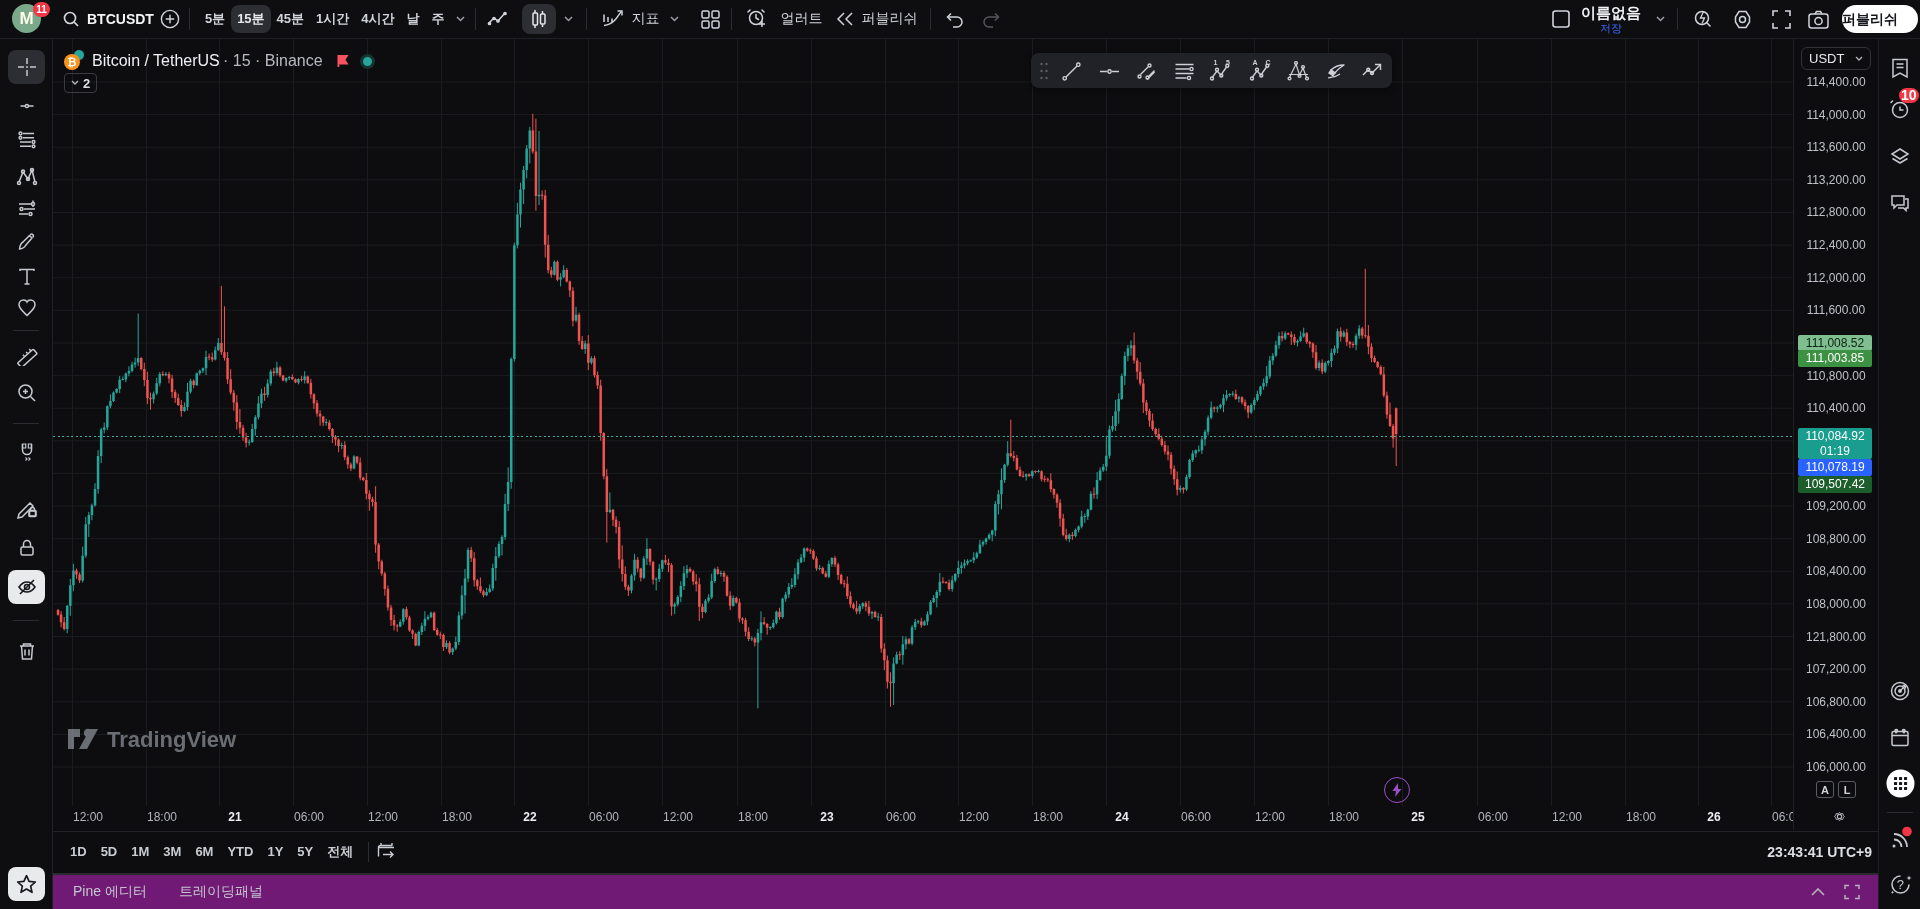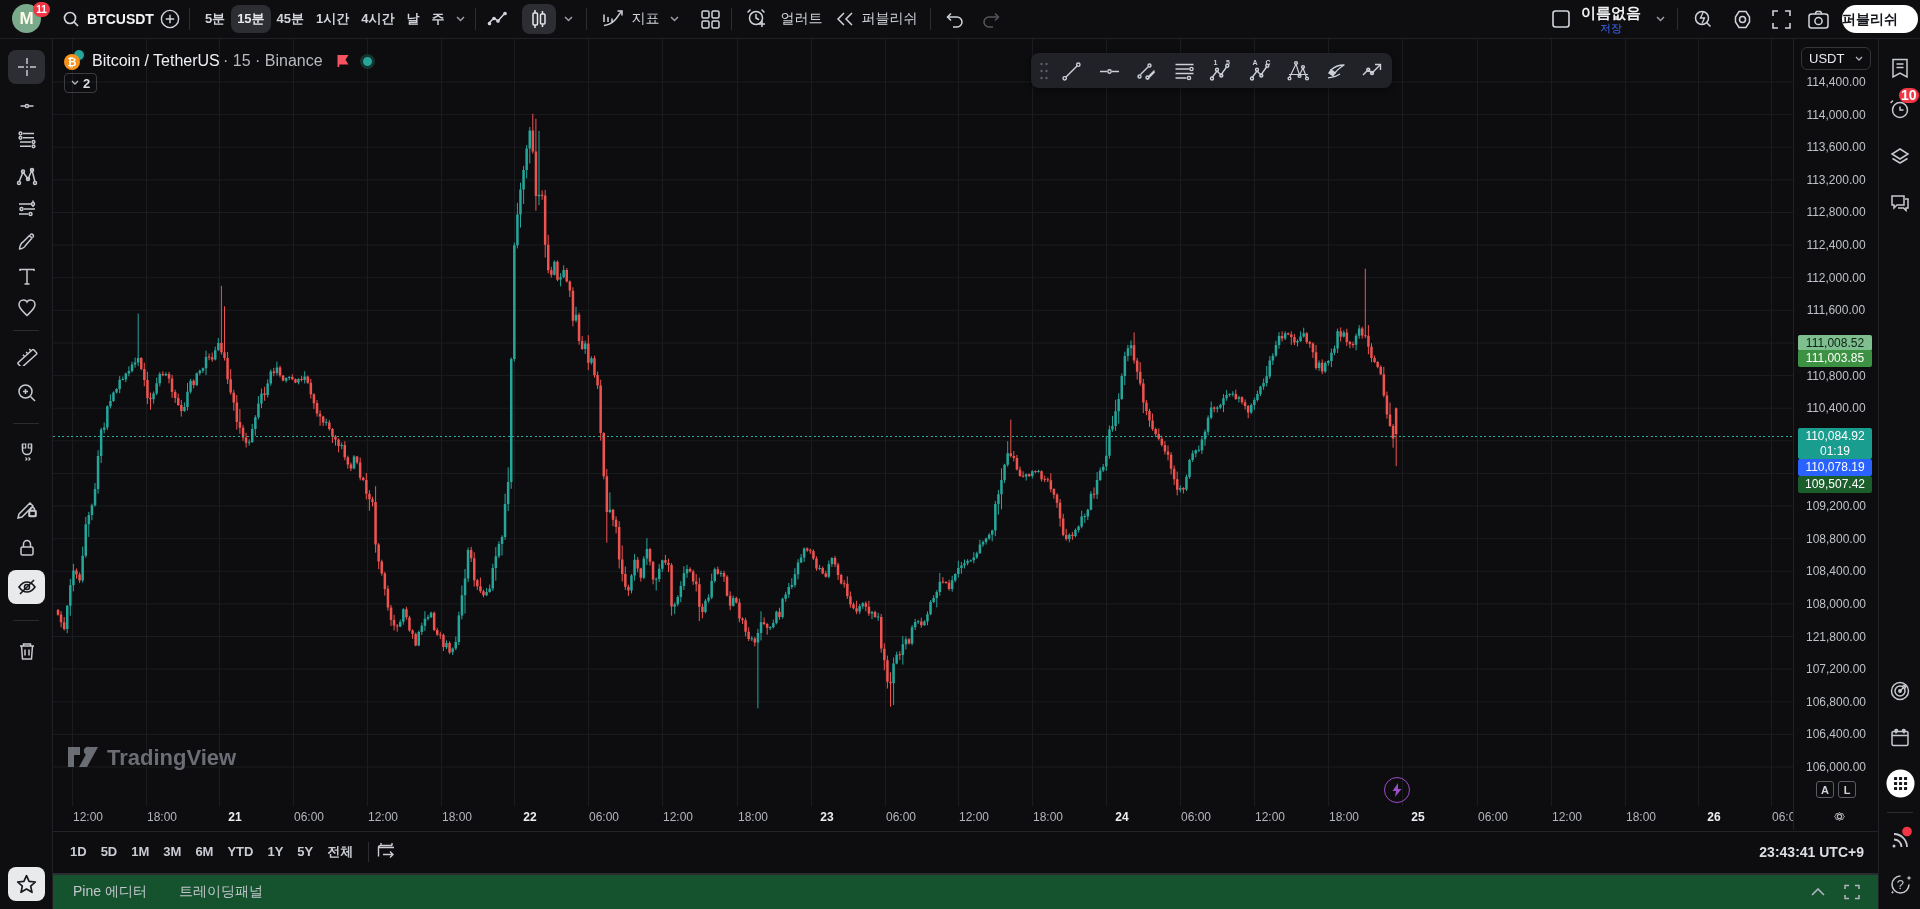--- a/index.html
+++ b/index.html
@@ -15,38 +15,38 @@
 #rightbar{position:absolute;left:1878px;top:39px;width:42px;height:870px;background:#0e0e10;border-left:1px solid #202126;z-index:20}
 .rtool{position:absolute;left:0;width:42px;display:flex;align-items:center;justify-content:center}
 #pricescale{position:absolute;left:1793px;top:39px;width:84px;height:791px;background:#0d0d0f;border-left:1px solid #202126;z-index:10}
 .plabel{position:absolute;left:0;width:84px;text-align:center;font-size:12px;color:#bfc2c9;line-height:16px}
 .clabel{position:absolute;left:4px;width:74px;text-align:center;font-size:12px;font-weight:400;color:#fff;border-radius:2px;line-height:16px}
 #timescale{position:absolute;left:16px;top:806px;width:1878px;height:25px;background:#0d0d0f;z-index:9}
 .tlabel{position:absolute;top:4px;font-size:12px;color:#b3b6bd;transform:translateX(-50%)}
 .tday{color:#eceef2;font-weight:700}
 #rangebar{position:absolute;left:53px;top:831px;width:1825px;height:40px;background:#0d0d0f;border-top:1px solid #232429;z-index:9}
 .rbtn{color:#c9ccd3;font-size:13px;font-weight:700;margin:0 7px}
-#pinebar{position:absolute;left:53px;top:873px;width:1825px;height:36px;background:#14532d;border-top:2px solid #2a2b30;z-index:9}
+#pinebar{position:absolute;left:53px;top:873px;width:1825px;height:36px;background:#701a75;border-top:2px solid #2a2b30;z-index:9}
 .legend{position:absolute;z-index:15;display:flex;align-items:center}
 </style></head>
 <body>
 
 <svg class="abs" style="left:53px;top:39px;z-index:1" width="1740" height="767" viewBox="53 39 1740 767">
   <g stroke="#1b1c1f" stroke-width="1">
       <path d="M72.5 39V806M146.5 39V806M219.5 39V806M293.5 39V806M367.5 39V806M441.5 39V806M514.5 39V806M588.5 39V806M662.5 39V806M737.5 39V806M811.5 39V806M885.5 39V806M958.5 39V806M1032.5 39V806M1106.5 39V806M1180.5 39V806M1254.5 39V806M1328.5 39V806M1402.5 39V806M1477.5 39V806M1551.5 39V806M1625.5 39V806M1698.5 39V806M1771.5 39V806"></path>
       <path d="M53 82.0H1793M53 114.6H1793M53 147.2H1793M53 179.9H1793M53 212.5H1793M53 245.1H1793M53 277.7H1793M53 310.3H1793M53 343.0H1793M53 375.6H1793M53 408.2H1793M53 440.8H1793M53 473.4H1793M53 506.0H1793M53 538.7H1793M53 571.3H1793M53 603.9H1793M53 636.5H1793M53 669.1H1793M53 701.8H1793M53 734.4H1793M53 767.0H1793"></path>
     </g>
   <path d="M67.2 605.1V633.2M70.3 579.0V615.8M73.4 563.8V591.3M82.7 546.6V582.6M85.8 516.9V557.8M88.8 511.9V536.9M91.9 503.6V520.2M95.0 483.1V506.7M98.1 450.2V493.7M101.2 427.7V463.0M104.2 422.6V433.4M107.3 405.4V430.1M110.4 394.3V408.5M113.5 391.4V402.0M116.6 388.2V393.5M119.7 376.1V393.1M122.8 376.5V380.4M125.8 372.6V382.2M128.9 366.3V376.3M132.0 361.7V372.4M135.1 357.6V367.7M138.2 313.6V366.1M153.6 391.5V403.6M156.7 377.7V395.1M159.8 372.0V386.4M165.9 372.1V376.1M184.4 402.4V411.9M187.5 382.9V410.6M190.6 378.8V393.6M196.8 372.5V385.9M199.8 369.6V375.4M202.9 367.5V373.0M206.0 350.7V375.1M215.2 346.6V360.5M218.3 338.0V351.1M249.2 439.4V445.6M252.2 423.9V442.9M255.3 415.2V435.7M258.4 396.1V419.4M261.5 388.6V408.1M267.7 379.3V397.5M270.8 369.4V385.7M276.9 361.7V375.4M286.2 377.3V382.5M289.2 376.0V380.1M298.5 378.3V384.4M304.7 371.2V383.5M326.2 418.7V425.7M341.7 442.5V449.2M354.0 455.2V469.3M400.2 619.5V627.2M403.3 608.2V624.7M418.8 630.5V646.2M421.8 622.8V635.0M424.9 611.2V630.8M428.0 614.8V620.5M431.1 611.6V618.2M446.5 640.4V649.0M452.7 647.4V655.0M455.8 636.5V650.3M458.8 611.7V645.1M461.9 585.5V619.4M465.0 569.0V613.5M468.1 547.6V582.2M486.6 588.0V596.1M489.7 584.5V592.8M492.8 563.7V590.9M495.8 547.1V580.7M498.9 541.3V558.1M502.0 535.2V555.4M505.1 493.8V539.8M508.2 467.3V511.0M511.2 357.4V488.8M514.3 242.6V361.5M517.4 202.8V248.4M520.5 182.7V227.6M523.6 165.9V204.0M526.7 145.0V178.4M529.8 126.9V163.5M539.0 130.9V205.1M554.4 260.5V275.5M560.6 273.1V286.4M563.7 265.3V278.3M576.0 306.8V322.3M585.2 340.6V353.9M591.4 356.3V364.5M609.9 492.4V513.3M631.5 574.1V593.4M634.6 553.9V580.7M643.8 556.0V579.1M646.9 538.2V565.0M656.2 577.5V590.5M659.2 564.0V582.0M662.3 559.6V572.1M674.7 602.4V614.1M677.8 595.1V606.3M680.8 581.3V602.2M683.9 566.1V590.0M687.0 564.8V577.8M705.5 599.1V613.3M708.6 594.3V602.7M711.7 573.6V599.2M714.8 567.6V582.8M720.9 570.7V576.7M733.2 595.5V606.7M751.8 636.2V641.2M757.9 628.9V708.3M761.0 611.3V640.4M770.2 626.2V630.1M773.3 619.6V628.4M776.4 610.7V624.4M782.6 597.7V618.6M785.7 591.8V601.8M788.8 582.9V597.9M791.8 578.2V589.0M794.9 568.1V587.4M798.0 559.2V579.3M801.1 554.0V563.2M804.2 547.4V561.9M819.6 565.0V570.3M828.8 560.5V578.2M831.9 557.2V566.9M859.7 604.0V614.1M862.8 602.2V608.9M872.0 610.9V619.1M878.2 612.8V621.0M893.6 657.5V705.0M896.7 651.7V664.3M902.8 636.0V664.6M905.9 636.4V649.4M912.1 625.0V645.3M915.2 618.9V630.0M918.2 619.9V624.1M924.4 620.3V625.9M927.5 611.4V625.2M930.6 600.1V615.2M933.7 595.1V603.0M936.8 590.1V607.4M939.8 573.0V595.7M952.2 575.7V591.8M955.2 573.2V582.3M958.3 560.7V577.6M961.4 562.0V573.7M964.5 559.5V568.5M967.6 559.2V565.3M970.7 559.5V561.9M973.8 552.2V563.3M976.8 551.7V559.0M979.9 539.8V553.9M983.0 540.4V546.8M986.1 537.6V544.5M989.2 533.2V540.0M992.2 529.6V541.3M995.3 500.9V536.2M998.4 489.9V514.5M1001.5 468.3V509.3M1004.6 463.8V483.0M1007.7 441.2V466.7M1026.2 473.5V480.5M1032.3 470.1V478.5M1038.5 469.7V472.7M1069.3 533.4V542.2M1075.5 528.5V537.4M1078.6 525.5V532.5M1081.7 510.7V528.4M1084.8 513.5V522.8M1087.8 508.8V520.0M1090.9 491.1V510.4M1097.1 472.1V499.0M1100.2 467.4V481.0M1103.2 463.9V472.0M1106.3 435.9V470.9M1109.4 425.5V458.7M1112.5 415.9V431.7M1115.6 399.8V430.8M1118.7 393.3V423.7M1121.8 373.5V399.9M1124.8 351.7V385.1M1127.9 344.9V361.2M1131.0 340.3V355.7M1180.3 485.4V492.4M1186.5 474.6V490.9M1189.6 458.8V478.8M1192.7 450.4V462.0M1195.8 449.5V457.3M1198.8 445.5V452.2M1201.9 437.3V454.0M1205.0 429.6V445.7M1208.1 415.4V435.3M1211.2 401.5V419.2M1217.3 406.1V412.5M1220.4 403.7V409.1M1223.5 394.1V412.1M1226.6 390.0V400.8M1229.7 393.3V396.8M1232.8 391.2V396.5M1238.9 395.8V402.5M1251.2 403.3V413.9M1254.3 397.6V409.9M1257.4 390.6V401.7M1260.5 385.8V396.2M1263.6 378.6V389.8M1266.7 366.0V386.6M1269.8 356.1V378.8M1272.8 353.2V364.9M1275.9 340.8V357.1M1279.0 332.2V348.7M1285.2 331.3V340.1M1297.5 339.4V346.5M1300.6 331.3V341.9M1303.7 327.7V337.7M1319.1 360.4V370.8M1325.2 361.3V373.1M1328.3 360.0V365.6M1331.4 348.6V367.2M1334.5 345.5V355.1M1337.6 328.6V353.0M1343.8 330.3V337.6M1356.1 333.6V350.3M1359.2 325.2V338.8" stroke="#26a69a" stroke-width="1" fill="none"></path>
   <path d="M58.0 609.0V615.7M61.1 611.1V627.3M64.2 617.0V630.5M76.5 568.5V578.7M79.6 572.4V583.1M141.2 357.2V370.3M144.3 362.6V386.2M147.4 371.7V404.1M150.5 392.5V409.7M162.8 371.3V376.2M169.0 371.8V383.4M172.1 374.8V397.9M175.2 389.7V402.9M178.2 393.6V405.9M181.3 400.1V416.6M193.7 379.3V388.3M209.1 353.5V360.2M212.2 352.6V361.8M221.4 285.9V354.7M224.5 306.3V360.6M227.6 351.9V384.0M230.7 369.2V394.6M233.8 389.8V410.7M236.8 395.1V429.6M239.9 409.0V433.7M243.0 424.9V440.8M246.1 432.8V447.5M264.6 386.8V400.8M273.8 367.9V376.2M280.0 365.8V377.3M283.1 374.9V381.4M292.3 374.3V380.1M295.4 378.5V383.2M301.6 375.8V381.6M307.8 375.6V383.9M310.8 378.8V398.6M313.9 393.3V409.0M317.0 400.1V416.7M320.1 410.3V425.7M323.2 415.8V426.1M329.3 420.0V430.6M332.4 428.0V443.0M335.5 435.1V445.6M338.6 438.4V452.3M344.8 441.2V460.2M347.8 455.6V468.6M350.9 462.5V471.1M357.1 455.9V464.3M360.2 457.5V480.4M363.2 476.7V481.2M366.3 473.0V499.4M369.4 490.2V510.8M372.5 496.8V506.5M375.6 486.2V552.7M378.7 543.1V569.2M381.8 559.7V575.8M384.8 571.8V595.6M387.9 585.5V610.7M391.0 604.9V625.9M394.1 614.8V630.4M397.2 624.0V631.7M406.4 606.7V619.6M409.5 615.7V631.7M412.6 629.2V638.9M415.7 632.6V646.2M434.2 611.5V631.1M437.2 627.8V635.8M440.3 631.7V639.1M443.4 633.5V651.0M449.6 641.2V654.2M471.2 546.8V562.0M474.2 552.2V586.5M477.3 579.0V589.9M480.4 577.5V593.1M483.5 589.6V597.2M532.8 113.8V153.7M535.9 118.7V210.7M542.1 190.3V199.8M545.2 189.9V257.5M548.2 234.8V273.5M551.3 266.8V277.6M557.5 260.5V281.2M566.8 268.0V282.5M569.8 280.5V297.0M572.9 287.3V326.4M579.1 312.6V344.7M582.2 336.1V349.9M588.3 335.1V370.1M594.5 355.7V377.6M597.6 371.5V389.0M600.7 379.7V440.6M603.8 432.2V479.3M606.8 469.0V542.7M613.0 508.9V526.2M616.1 516.3V533.5M619.2 521.2V568.5M622.2 545.4V581.5M625.3 566.5V589.9M628.4 584.7V596.0M637.7 557.1V572.4M640.8 567.8V581.5M650.0 548.1V565.5M653.1 560.9V584.4M665.4 554.9V564.9M668.5 558.7V572.2M671.6 563.0V615.7M690.1 567.3V572.5M693.2 569.8V584.8M696.2 574.1V591.5M699.3 577.7V621.1M702.4 603.5V618.3M717.8 566.6V574.8M724.0 570.8V581.8M727.1 575.2V596.5M730.2 591.4V610.2M736.3 596.7V603.5M739.4 598.6V622.3M742.5 617.4V624.1M745.6 617.8V636.3M748.7 627.3V641.1M754.8 637.0V646.4M764.1 617.3V625.2M767.2 623.1V634.7M779.5 607.7V619.7M807.2 547.4V551.8M810.3 548.6V554.0M813.4 549.3V560.1M816.5 556.4V570.7M822.7 566.5V574.3M825.8 570.9V577.6M835.0 555.9V567.1M838.1 562.7V579.9M841.2 573.6V584.4M844.2 580.0V587.6M847.3 576.4V599.0M850.4 591.5V607.7M853.5 602.4V609.4M856.6 600.8V614.2M865.8 601.3V611.3M868.9 600.8V616.0M875.1 610.7V617.9M881.2 613.9V652.7M884.3 643.3V670.3M887.4 655.6V688.5M890.5 672.3V706.7M899.8 651.2V660.1M909.0 638.0V644.5M921.3 617.7V627.8M942.9 577.1V583.5M946.0 581.2V583.8M949.1 579.6V590.7M1010.8 419.6V457.5M1013.8 451.0V461.3M1016.9 454.9V470.5M1020.0 466.5V476.7M1023.1 471.3V477.5M1029.2 473.4V477.0M1035.4 470.5V473.4M1041.6 470.3V481.5M1044.7 475.6V482.2M1047.8 477.5V482.1M1050.8 473.3V492.3M1053.9 488.3V498.7M1057.0 493.2V507.8M1060.1 499.1V526.7M1063.2 513.8V536.3M1066.2 528.8V540.6M1072.4 531.9V539.9M1094.0 487.5V498.7M1134.1 332.4V363.6M1137.2 357.8V379.6M1140.2 362.1V385.7M1143.3 378.8V413.1M1146.4 399.9V415.2M1149.5 408.8V426.9M1152.6 413.5V431.0M1155.7 427.6V437.1M1158.8 428.4V440.5M1161.8 435.6V446.6M1164.9 441.0V454.5M1168.0 445.6V460.4M1171.1 452.2V474.5M1174.2 465.4V484.9M1177.2 471.5V495.4M1183.4 487.2V493.5M1214.2 406.3V412.3M1235.8 389.6V399.9M1242.0 396.3V404.3M1245.1 399.5V409.7M1248.2 405.0V418.2M1282.1 331.4V341.4M1288.2 332.5V335.2M1291.3 331.3V344.8M1294.4 333.9V345.1M1306.8 332.0V344.0M1309.8 340.8V347.8M1312.9 342.3V357.9M1316.0 345.0V369.8M1322.2 359.4V374.1M1340.7 327.4V341.6M1346.8 328.7V346.0M1349.9 340.8V348.3M1353.0 341.7V347.8M1362.2 326.8V338.7M1365.3 268.7V338.2M1368.4 325.1V354.3M1371.5 343.3V362.3M1374.6 355.5V363.0M1377.7 361.0V368.3M1380.8 365.2V375.2M1383.8 366.8V397.3M1386.9 391.6V418.7M1390.0 402.5V426.9M1393.1 423.9V447.7M1396.2 407.5V466.1" stroke="#ef5350" stroke-width="1" fill="none"></path>
   <path d="M66.0 605.8h2.5v23.1h-2.5zM69.1 585.2h2.5v20.6h-2.5zM72.2 570.6h2.5v14.6h-2.5zM81.4 555.8h2.5v24.6h-2.5zM84.5 524.3h2.5v31.5h-2.5zM87.6 515.1h2.5v9.2h-2.5zM90.7 505.3h2.5v9.8h-2.5zM93.8 489.0h2.5v16.3h-2.5zM96.8 456.0h2.5v33.0h-2.5zM99.9 429.6h2.5v26.4h-2.5zM103.0 427.6h2.5v2.1h-2.5zM106.1 406.3h2.5v21.2h-2.5zM109.2 400.9h2.5v5.4h-2.5zM112.2 392.5h2.5v8.4h-2.5zM115.3 389.0h2.5v3.5h-2.5zM118.4 379.7h2.5v9.3h-2.5zM121.5 379.1h2.5v1.0h-2.5zM124.6 373.4h2.5v6.1h-2.5zM127.7 371.0h2.5v2.4h-2.5zM130.8 364.4h2.5v6.6h-2.5zM133.8 362.6h2.5v1.8h-2.5zM136.9 358.1h2.5v4.5h-2.5zM152.3 393.6h2.5v5.7h-2.5zM155.4 383.2h2.5v10.4h-2.5zM158.5 374.0h2.5v9.2h-2.5zM164.7 374.1h2.5v1.1h-2.5zM183.2 407.0h2.5v3.9h-2.5zM186.2 391.8h2.5v15.2h-2.5zM189.3 380.7h2.5v11.1h-2.5zM195.5 373.3h2.5v11.9h-2.5zM198.6 370.8h2.5v2.5h-2.5zM201.7 368.3h2.5v2.5h-2.5zM204.8 356.9h2.5v11.4h-2.5zM214.0 350.2h2.5v9.2h-2.5zM217.1 343.1h2.5v7.0h-2.5zM247.9 441.8h2.5v1.0h-2.5zM251.0 429.0h2.5v12.9h-2.5zM254.1 417.2h2.5v11.8h-2.5zM257.2 403.5h2.5v13.7h-2.5zM260.2 393.4h2.5v10.0h-2.5zM266.4 383.5h2.5v11.5h-2.5zM269.5 371.6h2.5v11.9h-2.5zM275.7 367.5h2.5v5.5h-2.5zM284.9 378.1h2.5v2.6h-2.5zM288.0 376.9h2.5v1.2h-2.5zM297.2 379.0h2.5v3.5h-2.5zM303.4 376.5h2.5v3.5h-2.5zM325.0 422.1h2.5v1.0h-2.5zM340.4 445.0h2.5v1.0h-2.5zM352.8 456.6h2.5v11.8h-2.5zM399.0 621.9h2.5v4.6h-2.5zM402.1 609.2h2.5v12.6h-2.5zM417.5 631.9h2.5v13.5h-2.5zM420.6 625.8h2.5v6.1h-2.5zM423.7 618.8h2.5v7.0h-2.5zM426.8 617.0h2.5v1.8h-2.5zM429.8 612.8h2.5v4.1h-2.5zM445.2 643.0h2.5v4.2h-2.5zM451.4 648.5h2.5v3.8h-2.5zM454.5 642.1h2.5v6.4h-2.5zM457.6 615.5h2.5v26.5h-2.5zM460.7 595.2h2.5v20.4h-2.5zM463.8 578.5h2.5v16.7h-2.5zM466.8 550.1h2.5v28.3h-2.5zM485.3 592.0h2.5v3.3h-2.5zM488.4 588.7h2.5v3.3h-2.5zM491.5 567.9h2.5v20.7h-2.5zM494.6 556.2h2.5v11.7h-2.5zM497.7 544.0h2.5v12.2h-2.5zM500.8 537.1h2.5v6.9h-2.5zM503.8 504.0h2.5v33.1h-2.5zM506.9 481.9h2.5v22.1h-2.5zM510.0 359.0h2.5v122.9h-2.5zM513.1 245.3h2.5v113.7h-2.5zM516.2 214.5h2.5v30.8h-2.5zM519.2 189.4h2.5v25.1h-2.5zM522.3 169.9h2.5v19.5h-2.5zM525.4 148.5h2.5v21.4h-2.5zM528.5 130.5h2.5v18.0h-2.5zM537.8 194.8h2.5v1.4h-2.5zM553.2 261.8h2.5v13.0h-2.5zM559.3 277.2h2.5v2.4h-2.5zM562.4 270.1h2.5v7.1h-2.5zM574.8 314.7h2.5v5.9h-2.5zM584.0 343.4h2.5v5.5h-2.5zM590.2 358.2h2.5v4.6h-2.5zM608.7 509.8h2.5v2.1h-2.5zM630.2 575.5h2.5v15.1h-2.5zM633.3 559.7h2.5v15.8h-2.5zM642.6 558.5h2.5v19.2h-2.5zM645.7 549.0h2.5v9.5h-2.5zM654.9 578.8h2.5v1.0h-2.5zM658.0 568.7h2.5v10.4h-2.5zM661.1 560.3h2.5v8.4h-2.5zM673.4 604.3h2.5v2.2h-2.5zM676.5 597.0h2.5v7.3h-2.5zM679.6 586.1h2.5v10.8h-2.5zM682.7 573.3h2.5v12.8h-2.5zM685.8 569.1h2.5v4.2h-2.5zM704.2 600.8h2.5v11.2h-2.5zM707.3 597.5h2.5v3.3h-2.5zM710.4 581.0h2.5v16.5h-2.5zM713.5 569.2h2.5v11.8h-2.5zM719.7 573.0h2.5v1.0h-2.5zM732.0 597.9h2.5v7.8h-2.5zM750.5 638.2h2.5v1.0h-2.5zM756.7 633.0h2.5v9.4h-2.5zM759.8 622.3h2.5v10.7h-2.5zM769.0 627.1h2.5v1.0h-2.5zM772.1 623.1h2.5v4.2h-2.5zM775.2 611.7h2.5v11.4h-2.5zM781.3 598.8h2.5v18.3h-2.5zM784.4 594.4h2.5v4.4h-2.5zM787.5 586.9h2.5v7.5h-2.5zM790.6 585.1h2.5v1.8h-2.5zM793.7 574.2h2.5v10.9h-2.5zM796.8 562.4h2.5v11.8h-2.5zM799.8 557.6h2.5v4.8h-2.5zM802.9 548.6h2.5v8.9h-2.5zM818.3 567.9h2.5v1.0h-2.5zM827.6 564.1h2.5v12.6h-2.5zM830.7 557.9h2.5v6.2h-2.5zM858.4 606.1h2.5v5.5h-2.5zM861.5 603.2h2.5v3.0h-2.5zM870.8 612.1h2.5v1.3h-2.5zM876.9 616.6h2.5v1.0h-2.5zM892.3 663.6h2.5v19.7h-2.5zM895.4 654.7h2.5v8.9h-2.5zM901.6 644.2h2.5v10.7h-2.5zM904.7 639.3h2.5v4.9h-2.5zM910.8 627.2h2.5v16.2h-2.5zM913.9 621.9h2.5v5.3h-2.5zM917.0 621.2h2.5v1.0h-2.5zM923.2 621.6h2.5v3.6h-2.5zM926.2 614.3h2.5v7.3h-2.5zM929.3 602.0h2.5v12.3h-2.5zM932.4 598.0h2.5v4.0h-2.5zM935.5 592.1h2.5v5.9h-2.5zM938.6 581.7h2.5v10.4h-2.5zM950.9 580.3h2.5v8.8h-2.5zM954.0 574.0h2.5v6.4h-2.5zM957.1 567.9h2.5v6.0h-2.5zM960.2 565.4h2.5v2.5h-2.5zM963.2 563.3h2.5v2.1h-2.5zM966.3 561.1h2.5v2.2h-2.5zM969.4 560.2h2.5v1.0h-2.5zM972.5 557.4h2.5v2.9h-2.5zM975.6 553.2h2.5v4.3h-2.5zM978.7 544.6h2.5v8.6h-2.5zM981.8 542.0h2.5v2.6h-2.5zM984.8 538.6h2.5v3.4h-2.5zM987.9 534.8h2.5v3.7h-2.5zM991.0 530.4h2.5v4.4h-2.5zM994.1 504.0h2.5v26.5h-2.5zM997.2 494.3h2.5v9.7h-2.5zM1000.2 480.1h2.5v14.2h-2.5zM1003.3 464.7h2.5v15.4h-2.5zM1006.4 453.2h2.5v11.5h-2.5zM1024.9 474.2h2.5v2.4h-2.5zM1031.1 471.3h2.5v4.7h-2.5zM1037.2 470.9h2.5v1.0h-2.5zM1068.1 534.7h2.5v4.4h-2.5zM1074.2 530.0h2.5v6.1h-2.5zM1077.3 526.5h2.5v3.5h-2.5zM1080.4 516.5h2.5v10.0h-2.5zM1083.5 515.9h2.5v1.0h-2.5zM1086.6 509.7h2.5v6.7h-2.5zM1089.7 493.7h2.5v16.0h-2.5zM1095.8 480.0h2.5v14.6h-2.5zM1098.9 470.6h2.5v9.4h-2.5zM1102.0 466.7h2.5v3.9h-2.5zM1105.1 455.8h2.5v10.8h-2.5zM1108.2 429.4h2.5v26.4h-2.5zM1111.2 426.0h2.5v3.4h-2.5zM1114.3 411.3h2.5v14.7h-2.5zM1117.4 399.0h2.5v12.3h-2.5zM1120.5 376.0h2.5v23.0h-2.5zM1123.6 356.1h2.5v19.9h-2.5zM1126.7 348.3h2.5v7.8h-2.5zM1129.8 345.2h2.5v3.1h-2.5zM1179.1 488.1h2.5v1.7h-2.5zM1185.2 476.8h2.5v12.8h-2.5zM1188.3 459.9h2.5v17.0h-2.5zM1191.4 453.4h2.5v6.5h-2.5zM1194.5 450.3h2.5v3.1h-2.5zM1197.6 449.8h2.5v1.0h-2.5zM1200.7 439.4h2.5v10.9h-2.5zM1203.8 431.8h2.5v7.5h-2.5zM1206.8 417.8h2.5v14.0h-2.5zM1209.9 407.5h2.5v10.2h-2.5zM1216.1 407.5h2.5v1.2h-2.5zM1219.2 404.9h2.5v2.6h-2.5zM1222.2 398.3h2.5v6.6h-2.5zM1225.3 395.0h2.5v3.3h-2.5zM1228.4 394.1h2.5v1.0h-2.5zM1231.5 393.5h2.5v1.0h-2.5zM1237.7 397.2h2.5v1.6h-2.5zM1250.0 405.1h2.5v7.3h-2.5zM1253.1 400.1h2.5v5.0h-2.5zM1256.2 393.9h2.5v6.2h-2.5zM1259.2 386.5h2.5v7.4h-2.5zM1262.3 383.0h2.5v3.6h-2.5zM1265.4 376.3h2.5v6.6h-2.5zM1268.5 360.6h2.5v15.8h-2.5zM1271.6 355.7h2.5v4.9h-2.5zM1274.7 345.0h2.5v10.6h-2.5zM1277.8 335.9h2.5v9.1h-2.5zM1283.9 333.2h2.5v5.3h-2.5zM1296.2 341.1h2.5v1.4h-2.5zM1299.3 336.6h2.5v4.5h-2.5zM1302.4 333.3h2.5v3.3h-2.5zM1317.8 362.7h2.5v5.2h-2.5zM1324.0 362.9h2.5v8.7h-2.5zM1327.1 361.0h2.5v1.9h-2.5zM1330.2 352.8h2.5v8.1h-2.5zM1333.2 348.5h2.5v4.3h-2.5zM1336.3 331.3h2.5v17.2h-2.5zM1342.5 332.5h2.5v4.1h-2.5zM1354.8 335.7h2.5v9.0h-2.5zM1357.9 328.6h2.5v7.1h-2.5z" fill="#26a69a"></path>
   <path d="M56.8 609.9h2.5v4.8h-2.5zM59.8 614.6h2.5v7.6h-2.5zM62.9 622.2h2.5v6.7h-2.5zM75.2 570.6h2.5v3.8h-2.5zM78.3 574.4h2.5v6.1h-2.5zM140.0 358.1h2.5v10.9h-2.5zM143.1 369.0h2.5v10.9h-2.5zM146.2 380.0h2.5v17.9h-2.5zM149.2 397.8h2.5v1.4h-2.5zM161.6 374.0h2.5v1.2h-2.5zM167.8 374.1h2.5v4.3h-2.5zM170.8 378.4h2.5v13.7h-2.5zM173.9 392.1h2.5v6.0h-2.5zM177.0 398.1h2.5v7.0h-2.5zM180.1 405.1h2.5v5.8h-2.5zM192.4 380.7h2.5v4.4h-2.5zM207.8 356.5h2.5v1.0h-2.5zM210.9 357.2h2.5v2.2h-2.5zM220.2 343.1h2.5v9.1h-2.5zM223.2 352.3h2.5v5.8h-2.5zM226.3 358.0h2.5v21.3h-2.5zM229.4 379.3h2.5v13.3h-2.5zM232.5 392.7h2.5v9.9h-2.5zM235.6 402.6h2.5v19.5h-2.5zM238.7 422.1h2.5v5.6h-2.5zM241.8 427.7h2.5v9.7h-2.5zM244.8 437.5h2.5v5.2h-2.5zM263.3 393.4h2.5v1.6h-2.5zM272.6 371.6h2.5v1.4h-2.5zM278.8 367.5h2.5v8.1h-2.5zM281.8 375.6h2.5v5.0h-2.5zM291.1 376.9h2.5v2.3h-2.5zM294.2 379.3h2.5v3.2h-2.5zM300.3 379.0h2.5v1.0h-2.5zM306.5 376.5h2.5v6.2h-2.5zM309.6 382.7h2.5v11.5h-2.5zM312.7 394.2h2.5v9.0h-2.5zM315.8 403.1h2.5v10.5h-2.5zM318.8 413.7h2.5v2.9h-2.5zM321.9 416.6h2.5v6.0h-2.5zM328.1 422.5h2.5v6.5h-2.5zM331.2 429.0h2.5v7.5h-2.5zM334.2 436.5h2.5v3.0h-2.5zM337.3 439.6h2.5v6.4h-2.5zM343.5 445.1h2.5v12.1h-2.5zM346.6 457.2h2.5v7.4h-2.5zM349.7 464.6h2.5v3.8h-2.5zM355.8 456.6h2.5v5.9h-2.5zM358.9 462.4h2.5v15.3h-2.5zM362.0 477.7h2.5v2.4h-2.5zM365.1 480.1h2.5v13.7h-2.5zM368.2 493.8h2.5v5.5h-2.5zM371.2 499.2h2.5v2.8h-2.5zM374.3 502.1h2.5v42.3h-2.5zM377.4 544.4h2.5v17.0h-2.5zM380.5 561.5h2.5v12.1h-2.5zM383.6 573.6h2.5v15.3h-2.5zM386.7 588.8h2.5v18.8h-2.5zM389.8 607.6h2.5v12.4h-2.5zM392.8 620.1h2.5v5.4h-2.5zM395.9 625.4h2.5v1.1h-2.5zM405.2 609.2h2.5v8.1h-2.5zM408.2 617.4h2.5v13.1h-2.5zM411.3 630.4h2.5v3.4h-2.5zM414.4 633.9h2.5v11.6h-2.5zM432.9 612.8h2.5v17.2h-2.5zM436.0 630.1h2.5v4.7h-2.5zM439.1 634.4h2.5v1.0h-2.5zM442.2 635.0h2.5v12.1h-2.5zM448.3 643.0h2.5v9.4h-2.5zM469.9 550.1h2.5v8.2h-2.5zM473.0 558.3h2.5v22.0h-2.5zM476.1 580.3h2.5v6.0h-2.5zM479.2 586.3h2.5v5.0h-2.5zM482.2 591.2h2.5v4.1h-2.5zM531.6 130.5h2.5v20.9h-2.5zM534.7 151.4h2.5v44.7h-2.5zM540.8 194.7h2.5v1.0h-2.5zM543.9 195.6h2.5v49.2h-2.5zM547.0 244.8h2.5v25.4h-2.5zM550.1 270.2h2.5v4.5h-2.5zM556.2 261.8h2.5v17.9h-2.5zM565.5 270.1h2.5v11.4h-2.5zM568.6 281.5h2.5v9.1h-2.5zM571.7 290.7h2.5v30.0h-2.5zM577.8 314.7h2.5v26.2h-2.5zM580.9 340.9h2.5v8.1h-2.5zM587.1 343.4h2.5v19.3h-2.5zM593.2 358.2h2.5v17.0h-2.5zM596.3 375.1h2.5v10.5h-2.5zM599.4 385.6h2.5v47.4h-2.5zM602.5 433.0h2.5v43.3h-2.5zM605.6 476.3h2.5v35.6h-2.5zM611.8 509.8h2.5v9.9h-2.5zM614.8 519.7h2.5v7.4h-2.5zM617.9 527.1h2.5v32.3h-2.5zM621.0 559.4h2.5v14.6h-2.5zM624.1 574.0h2.5v12.8h-2.5zM627.2 586.8h2.5v3.8h-2.5zM636.4 559.7h2.5v8.9h-2.5zM639.5 568.6h2.5v9.1h-2.5zM648.8 549.0h2.5v12.8h-2.5zM651.8 561.9h2.5v17.5h-2.5zM664.2 560.3h2.5v2.3h-2.5zM667.2 562.7h2.5v2.3h-2.5zM670.3 565.0h2.5v41.5h-2.5zM688.8 569.1h2.5v2.4h-2.5zM691.9 571.5h2.5v10.1h-2.5zM695.0 581.6h2.5v2.7h-2.5zM698.1 584.3h2.5v22.4h-2.5zM701.2 606.7h2.5v5.4h-2.5zM716.6 569.2h2.5v4.6h-2.5zM722.8 573.1h2.5v3.6h-2.5zM725.8 576.8h2.5v19.0h-2.5zM728.9 595.8h2.5v9.9h-2.5zM735.1 597.9h2.5v4.5h-2.5zM738.2 602.4h2.5v16.1h-2.5zM741.2 618.5h2.5v1.7h-2.5zM744.3 620.2h2.5v11.6h-2.5zM747.4 631.8h2.5v7.2h-2.5zM753.6 638.4h2.5v4.0h-2.5zM762.8 622.3h2.5v1.7h-2.5zM765.9 623.9h2.5v3.9h-2.5zM778.2 611.7h2.5v5.4h-2.5zM806.0 548.6h2.5v2.0h-2.5zM809.1 550.3h2.5v1.0h-2.5zM812.2 550.9h2.5v7.5h-2.5zM815.2 558.4h2.5v10.2h-2.5zM821.4 568.1h2.5v5.4h-2.5zM824.5 573.5h2.5v3.2h-2.5zM833.8 557.9h2.5v6.5h-2.5zM836.8 564.5h2.5v10.6h-2.5zM839.9 575.1h2.5v8.5h-2.5zM843.0 583.2h2.5v1.0h-2.5zM846.1 583.8h2.5v12.5h-2.5zM849.2 596.3h2.5v8.1h-2.5zM852.2 604.3h2.5v3.9h-2.5zM855.3 608.2h2.5v3.4h-2.5zM864.6 603.2h2.5v3.6h-2.5zM867.7 606.7h2.5v6.7h-2.5zM873.8 612.1h2.5v5.0h-2.5zM880.0 617.1h2.5v31.5h-2.5zM883.1 648.7h2.5v11.6h-2.5zM886.2 660.2h2.5v21.6h-2.5zM889.2 681.8h2.5v1.5h-2.5zM898.5 654.3h2.5v1.0h-2.5zM907.8 639.3h2.5v4.1h-2.5zM920.1 621.4h2.5v3.8h-2.5zM941.7 581.6h2.5v1.0h-2.5zM944.8 582.1h2.5v1.0h-2.5zM947.8 582.7h2.5v6.4h-2.5zM1009.5 453.2h2.5v2.7h-2.5zM1012.6 455.9h2.5v2.1h-2.5zM1015.7 458.0h2.5v11.6h-2.5zM1018.8 469.7h2.5v6.4h-2.5zM1021.8 475.8h2.5v1.0h-2.5zM1028.0 474.2h2.5v1.8h-2.5zM1034.2 471.0h2.5v1.0h-2.5zM1040.3 471.2h2.5v8.0h-2.5zM1043.4 478.7h2.5v1.0h-2.5zM1046.5 479.2h2.5v1.0h-2.5zM1049.6 480.2h2.5v9.0h-2.5zM1052.7 489.1h2.5v5.7h-2.5zM1055.8 494.8h2.5v7.9h-2.5zM1058.8 502.7h2.5v15.7h-2.5zM1061.9 518.4h2.5v16.5h-2.5zM1065.0 534.9h2.5v4.2h-2.5zM1071.2 534.7h2.5v1.4h-2.5zM1092.8 493.7h2.5v1.0h-2.5zM1132.8 345.2h2.5v15.3h-2.5zM1135.9 360.5h2.5v11.3h-2.5zM1139.0 371.8h2.5v11.8h-2.5zM1142.1 383.6h2.5v19.0h-2.5zM1145.2 402.6h2.5v8.3h-2.5zM1148.2 410.9h2.5v9.5h-2.5zM1151.3 420.4h2.5v8.5h-2.5zM1154.4 428.9h2.5v5.2h-2.5zM1157.5 434.1h2.5v4.6h-2.5zM1160.6 438.7h2.5v6.4h-2.5zM1163.7 445.1h2.5v6.4h-2.5zM1166.8 451.5h2.5v3.2h-2.5zM1169.8 454.7h2.5v14.0h-2.5zM1172.9 468.7h2.5v10.6h-2.5zM1176.0 479.3h2.5v10.5h-2.5zM1182.2 488.1h2.5v1.5h-2.5zM1213.0 407.5h2.5v1.2h-2.5zM1234.6 393.9h2.5v5.0h-2.5zM1240.8 397.2h2.5v5.0h-2.5zM1243.8 402.2h2.5v3.7h-2.5zM1246.9 405.9h2.5v6.6h-2.5zM1280.8 335.9h2.5v2.7h-2.5zM1287.0 333.2h2.5v1.2h-2.5zM1290.1 334.4h2.5v2.7h-2.5zM1293.2 337.1h2.5v5.5h-2.5zM1305.5 333.3h2.5v8.8h-2.5zM1308.6 342.1h2.5v1.6h-2.5zM1311.7 343.6h2.5v8.6h-2.5zM1314.8 352.3h2.5v15.7h-2.5zM1320.9 362.7h2.5v8.9h-2.5zM1339.4 331.3h2.5v5.4h-2.5zM1345.6 332.5h2.5v9.6h-2.5zM1348.7 342.1h2.5v2.2h-2.5zM1351.8 344.0h2.5v1.0h-2.5zM1361.0 328.6h2.5v7.0h-2.5zM1364.1 335.2h2.5v1.0h-2.5zM1367.2 335.8h2.5v11.0h-2.5zM1370.2 346.8h2.5v11.1h-2.5zM1373.3 357.9h2.5v4.1h-2.5zM1376.4 362.0h2.5v5.1h-2.5zM1379.5 367.0h2.5v7.2h-2.5zM1382.6 374.2h2.5v21.4h-2.5zM1385.7 395.6h2.5v18.8h-2.5zM1388.8 414.4h2.5v11.6h-2.5zM1391.8 426.0h2.5v12.5h-2.5zM1394.9 408.2h2.5v25.7h-2.5z" fill="#ef5350"></path>
   <line x1="53" y1="436.5" x2="1793" y2="436.5" stroke="#2bae9f" stroke-width="1" stroke-dasharray="2,2.5" shape-rendering="crispEdges"></line>
 </svg>
 
-<div class="abs" style="left:66px;top:745px;z-index:2;display:flex;opacity:.72">
+<div class="abs" style="left:66px;top:727px;z-index:2;display:flex;opacity:.72">
   <svg width="34" height="26" viewBox="0 0 34 26" fill="#8e929c">
       <path d="M2 2h12v8h-6v12H2z"></path>
       <path d="M13 22 24 2h8L21 22z"></path>
       <circle cx="22" cy="6" r="4.2"></circle>
     </svg>
   <span style="color:#8e929c;font-size:22px;font-weight:700;margin-left:7px;letter-spacing:0">TradingView</span>
 </div>
 
 <div class="abs" style="left:1384px;top:777px;z-index:3;width:26px;height:26px;border-radius:50%;border:1.5px solid #9b4dca;display:flex;align-items:center;justify-content:center">
 <svg width="12" height="14" viewBox="0 0 12 14">
@@ -238,21 +238,21 @@
       <span class="rbtn">6M</span>
       <span class="rbtn">YTD</span>
       <span class="rbtn">1Y</span>
       <span class="rbtn">5Y</span>
       <span class="rbtn">전체</span>
     <div style="width:1px;height:20px;background:#2c2d33;margin:0 8px"></div>
     <svg width="19" height="19" viewBox="0 0 19 19" fill="none" stroke="#c9ccd3" stroke-width="1.4">
         <path d="M4 3v-2M15 3v-2M2 5.5h15M15.5 3.5h-12a2 2 0 0 0-2 2v9"></path>
         <path d="M6 12.5h10M13 9.5l3 3-3 3"></path>
       </svg>
-    <span style="margin-left:auto;margin-right:14px;color:#dcdee3;font-size:14px;font-weight:700">23:43:41 UTC+9</span>
+    <span style="margin-left:auto;margin-right:6px;color:#dcdee3;font-size:14px;font-weight:700">23:43:41 UTC+9</span>
   </div>
 </div>
 
 <div id="pinebar">
   <div style="display:flex;align-items:center;height:100%;padding-left:20px">
     <span style="color:#c3c6cd;font-size:14px">Pine 에디터</span>
     <span style="color:#c3c6cd;font-size:14px;margin-left:32px">트레이딩패널</span>
     <div style="margin-left:auto;margin-right:18px;display:flex;align-items:center;gap:19px">
       <svg width="14" height="8" viewBox="0 0 14 8" fill="none" stroke="#b2b5be" stroke-width="1.6">
           <path d="M1 7l6-6 6 6"></path>

